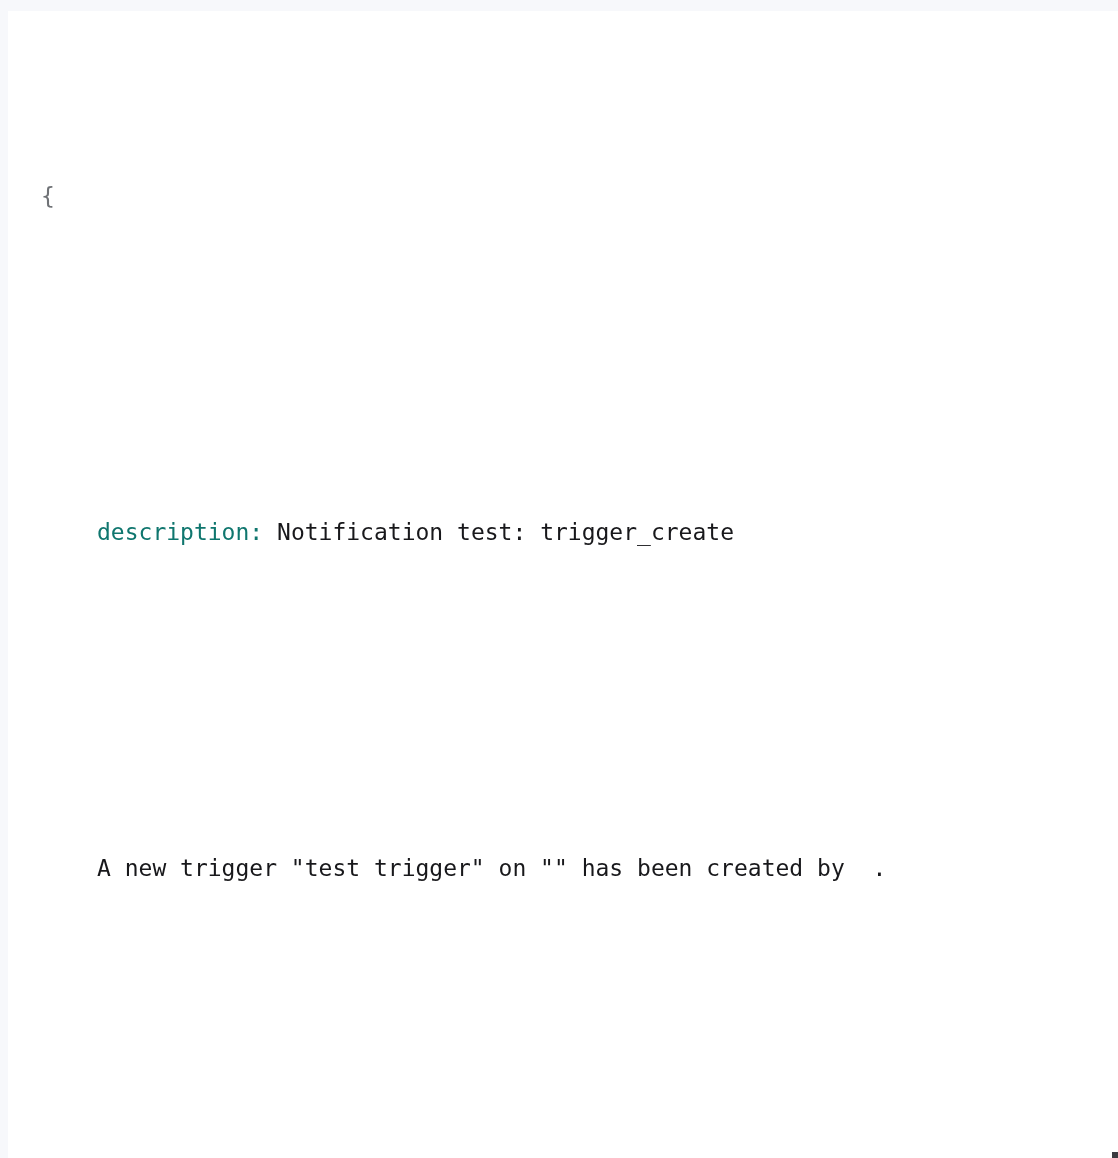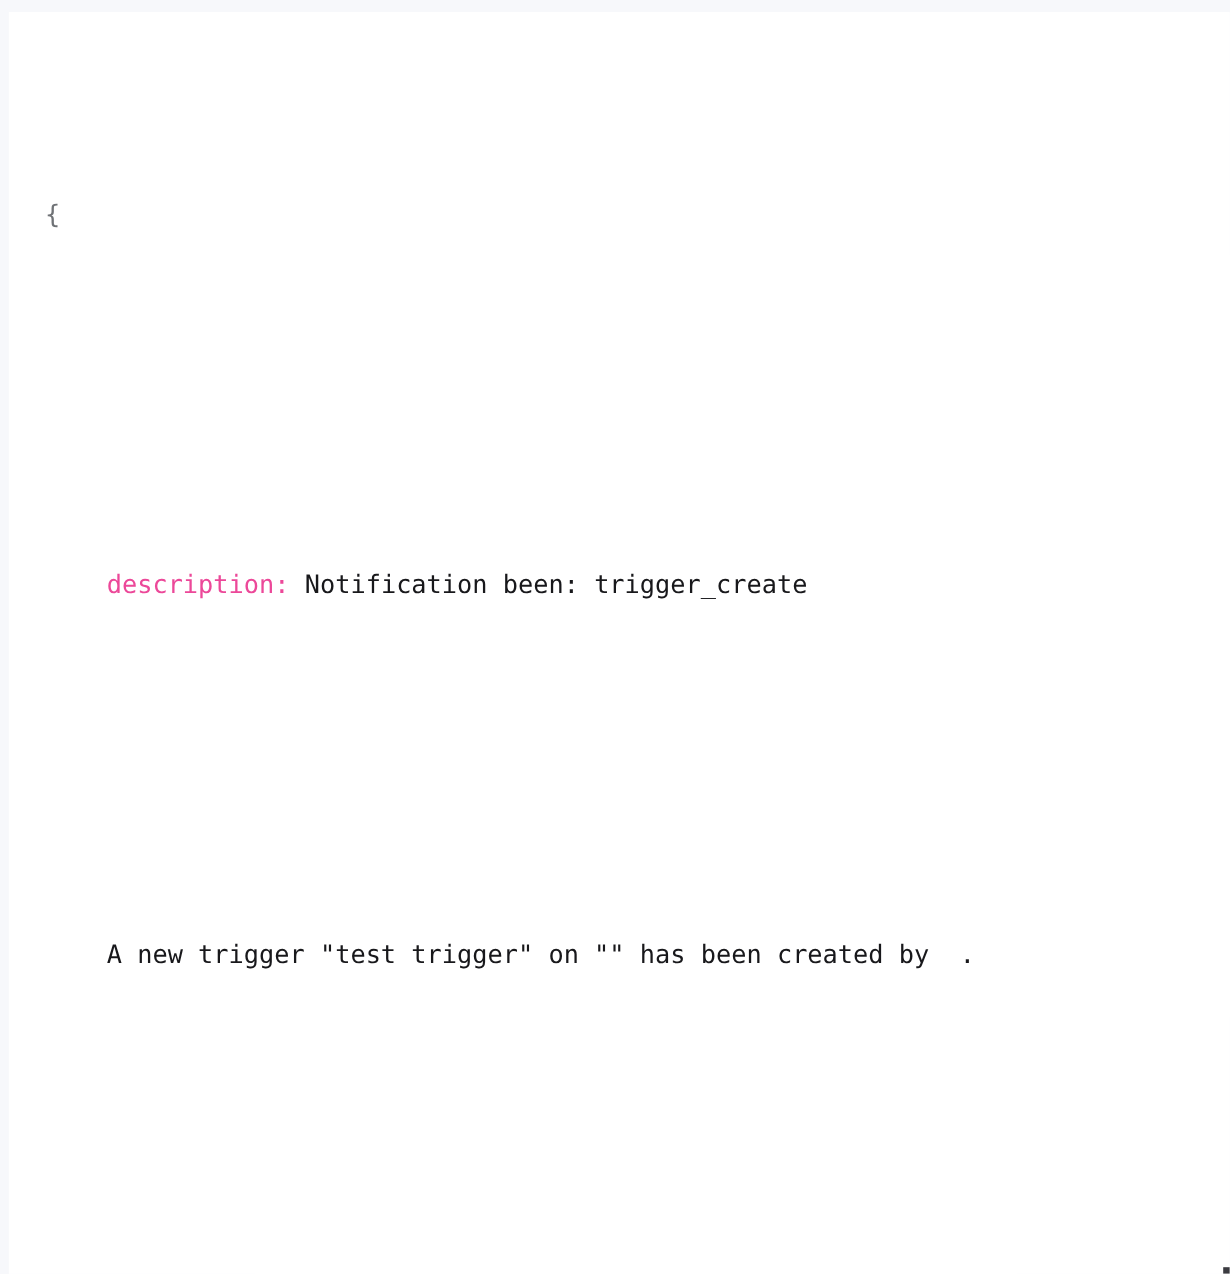--- a/index.html
+++ b/index.html
@@ -37,21 +37,21 @@
 
   .line {
     height: 42px;
     white-space: pre;
   }
   .line.blank { }
 
   .ind0 { padding-left: 33px; }
   .ind1 { padding-left: 89px; }
 
-  .k   { color: #ec4899; margin-top: 24px; }
+  .k   { color: #0f766e; margin-top: 24px; }
   .v   { color: #18181b; }
   .br  { color: #6f7276; }
 
   .corner-dot {
     position: absolute;
     right: 0px;
     bottom: 0px;
     width: 6px;
     height: 6px;
     background: #3b3b40;
@@ -60,21 +60,21 @@
 </head>
 <body>
 
 <div id="viewer">
   <div id="json-body">
 
     <div class="line ind0"><span class="br">{</span></div>
 
     <div class="line blank"></div>
 
-    <div class="line ind1"><span class="k">description:</span><span class="v"> </span><span class="v">Notification been: trigger_create</span></div>
+    <div class="line ind1"><span class="k">description:</span><span class="v"> </span><span class="v">Notification test: trigger_create</span></div>
 
     <div class="line blank"></div>
 
     <div class="line ind1"><span class="v">A new trigger "test trigger" on "" has been created by  .</span></div>
 
     <div class="line blank"></div>
 
     
 
     

